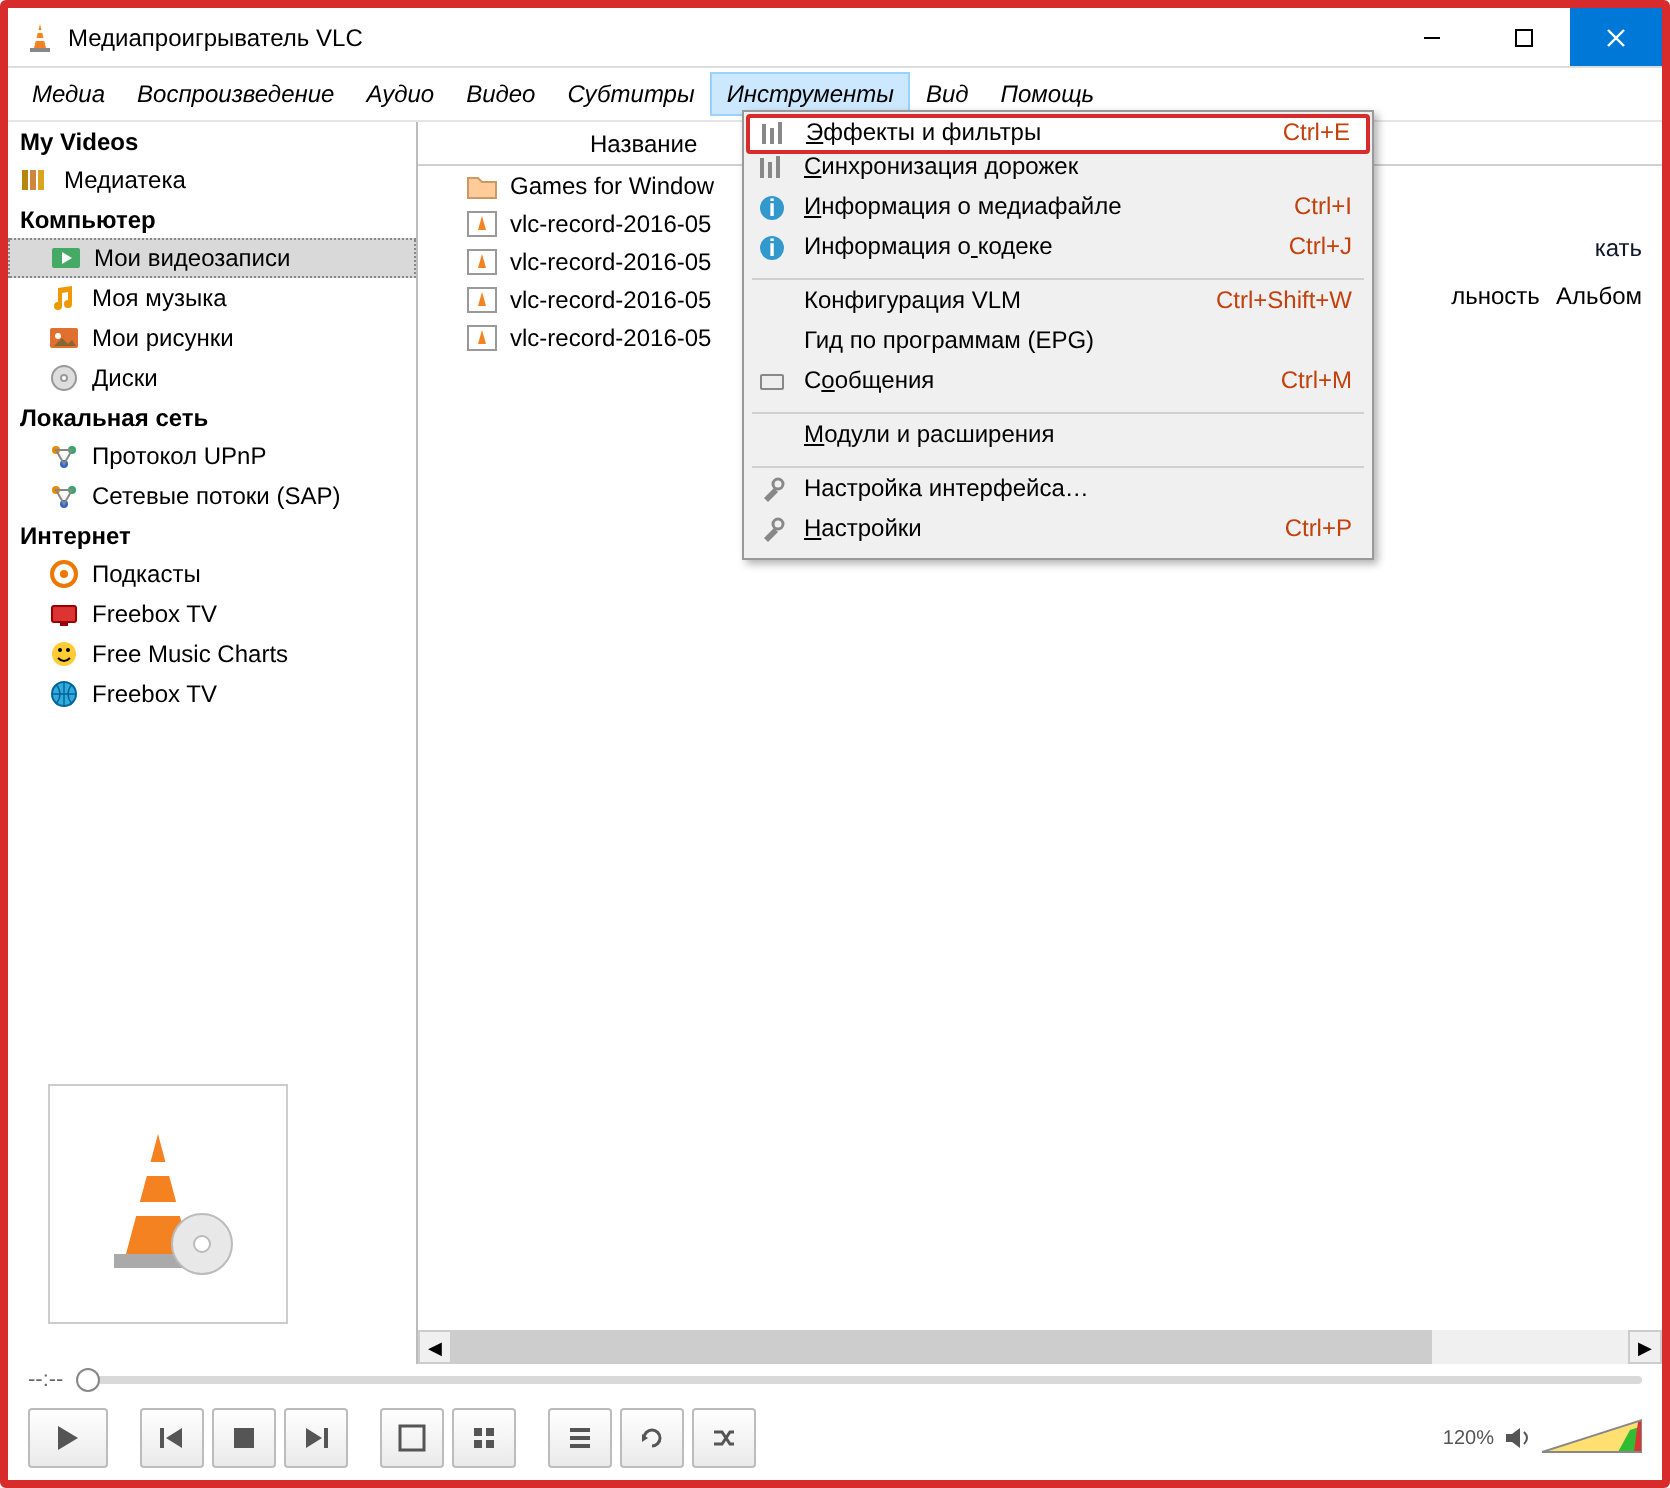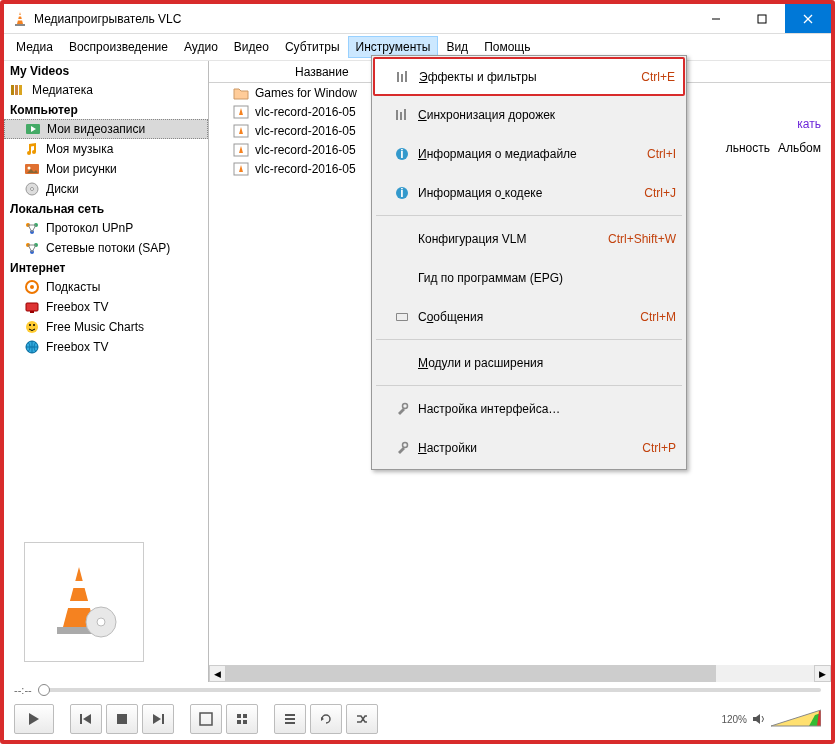--- a/index.html
+++ b/index.html
@@ -4,21 +4,21 @@
 <style>
 * { margin: 0; padding: 0; box-sizing: border-box; font-family: "Segoe UI", Tahoma, sans-serif; font-size: 12px; }
 body { background: #fff; width: 835px; height: 744px; overflow: hidden; }
 .window { border: 4px solid #d82b2b; border-radius: 3px; width: 835px; height: 744px; display: flex; flex-direction: column; background: #fff; }
 .titlebar { height: 30px; background: #fff; display: flex; align-items: center; padding: 0 0 0 8px; border-bottom: 1px solid #ddd; }
 .titlebar-icon { width: 16px; height: 16px; margin-right: 6px; }
 .titlebar-title { flex: 1; color: #000; font-size: 12px; }
 .titlebar-btns { display: flex; height: 100%; }
 .titlebar-btn { width: 46px; height: 100%; display: flex; align-items: center; justify-content: center; color: #000; background: transparent; }
 .titlebar-btn.close { background: #0078d7; color: #fff; }
-.menubar { display: flex; background: #fff; padding: 2px 4px; border-bottom: 1px solid #e5e5e5; }
+.menubar { display: flex; background: #fff; padding: 2px 4px; border-bottom: 1px solid #e5e5e5; font-style: italic; }
 .menu-item { padding: 4px 8px; color: #000; }
 .menu-item.open { background: #cce8ff; border: 1px solid #99d1ff; padding: 3px 7px; }
 .body-row { flex: 1; display: flex; overflow: hidden; }
 .sidebar { width: 205px; border-right: 1px solid #bcbcbc; background: #fff; display: flex; flex-direction: column; }
 .side-head { font-weight: bold; padding: 3px 6px 2px; color: #000; font-size: 12px; }
 .side-item { display: flex; align-items: center; gap: 6px; padding: 2px 6px 2px 20px; height: 20px; }
 .side-item.top { padding-left: 6px; }
 .side-item.sel { background: #d9d9d9; border: 1px dotted #888; }
 .side-ico { width: 16px; height: 16px; flex: none; }
 .thumb-box { margin-top: auto; padding: 20px; }
@@ -26,27 +26,27 @@
 .content { flex: 1; display: flex; flex-direction: column; position: relative; }
 .list-hdr { display: flex; background: #fff; border-bottom: 1px solid #d0d0d0; height: 22px; align-items: center; padding-left: 10px; justify-content: center; }
 .list-hdr .col1 { width: 460px; }
 .list-row { display: flex; align-items: center; gap: 6px; padding: 1px 8px 1px 24px; height: 19px; }
 .file-ico { width: 16px; height: 14px; }
 .hscroll { position: absolute; left: 0; right: 0; bottom: 0; height: 17px; background: #f0f0f0; display: flex; align-items: center; }
 .hscroll .arrow { width: 17px; height: 17px; display: flex; align-items: center; justify-content: center; background: #f0f0f0; border: 1px solid #ccc; font-size: 9px; }
 .hscroll .track { flex: 1; height: 100%; position: relative; background: #f0f0f0; }
 .hscroll .thumb-bar { position: absolute; left: 0; width: 490px; height: 100%; background: #cdcdcd; }
 .dropdown { position: absolute; top: 55px; left: 371px; width: 316px; background: #f0f0f0; border: 1px solid #999; box-shadow: 2px 2px 4px rgba(0,0,0,.3); z-index: 10; padding: 2px; }
-.dd-row { display: flex; align-items: center; height: 39px; padding: 0 8px 0 20px; gap: 8px; }
+.dd-row { display: flex; height: 20px; padding: 0 8px 0 4px; gap: 8px; }
 .dd-row.hl { background: #fff; border: 2px solid #d82b2b; border-radius: 2px; margin: -1px; }
 .dd-ico { width: 16px; height: 16px; flex: none; display: flex; align-items: center; justify-content: center; }
 .dd-label { flex: 1; }
 .dd-sc { color: #c2410c; }
 .dd-sep { height: 1px; background: #d0d0d0; margin: 3px 2px; }
-.search-tail { position: absolute; top: 56px; right: 10px; color: #6d28d9; font-size: 12px; }
+.search-tail { position: absolute; top: 56px; right: 10px; color: #0f172a; font-size: 12px; }
 .col-tail { position: absolute; top: 80px; right: 10px; display: flex; gap: 8px; font-size: 12px; }
 .seekbar { height: 16px; display: flex; align-items: center; padding: 0 10px; }
 .seek-a { color: #666; font-size: 11px; margin-right: 6px; }
 .seek-track { flex: 1; height: 4px; background: #d9d9d9; border-radius: 2px; position: relative; }
 .seek-knob { position: absolute; left: 0; top: -4px; width: 12px; height: 12px; border-radius: 50%; background: #fff; border: 1px solid #888; }
 .controls { height: 42px; display: flex; align-items: center; padding: 0 10px; gap: 4px; }
 .ctrl-btn { width: 32px; height: 30px; border: 1px solid #bcbcbc; border-radius: 2px; background: linear-gradient(#fff,#eaeaea); display: flex; align-items: center; justify-content: center; }
 .ctrl-btn.play { width: 40px; }
 .ctrl-sep { width: 8px; }
 .vol { margin-left: auto; display: flex; align-items: center; gap: 4px; }

